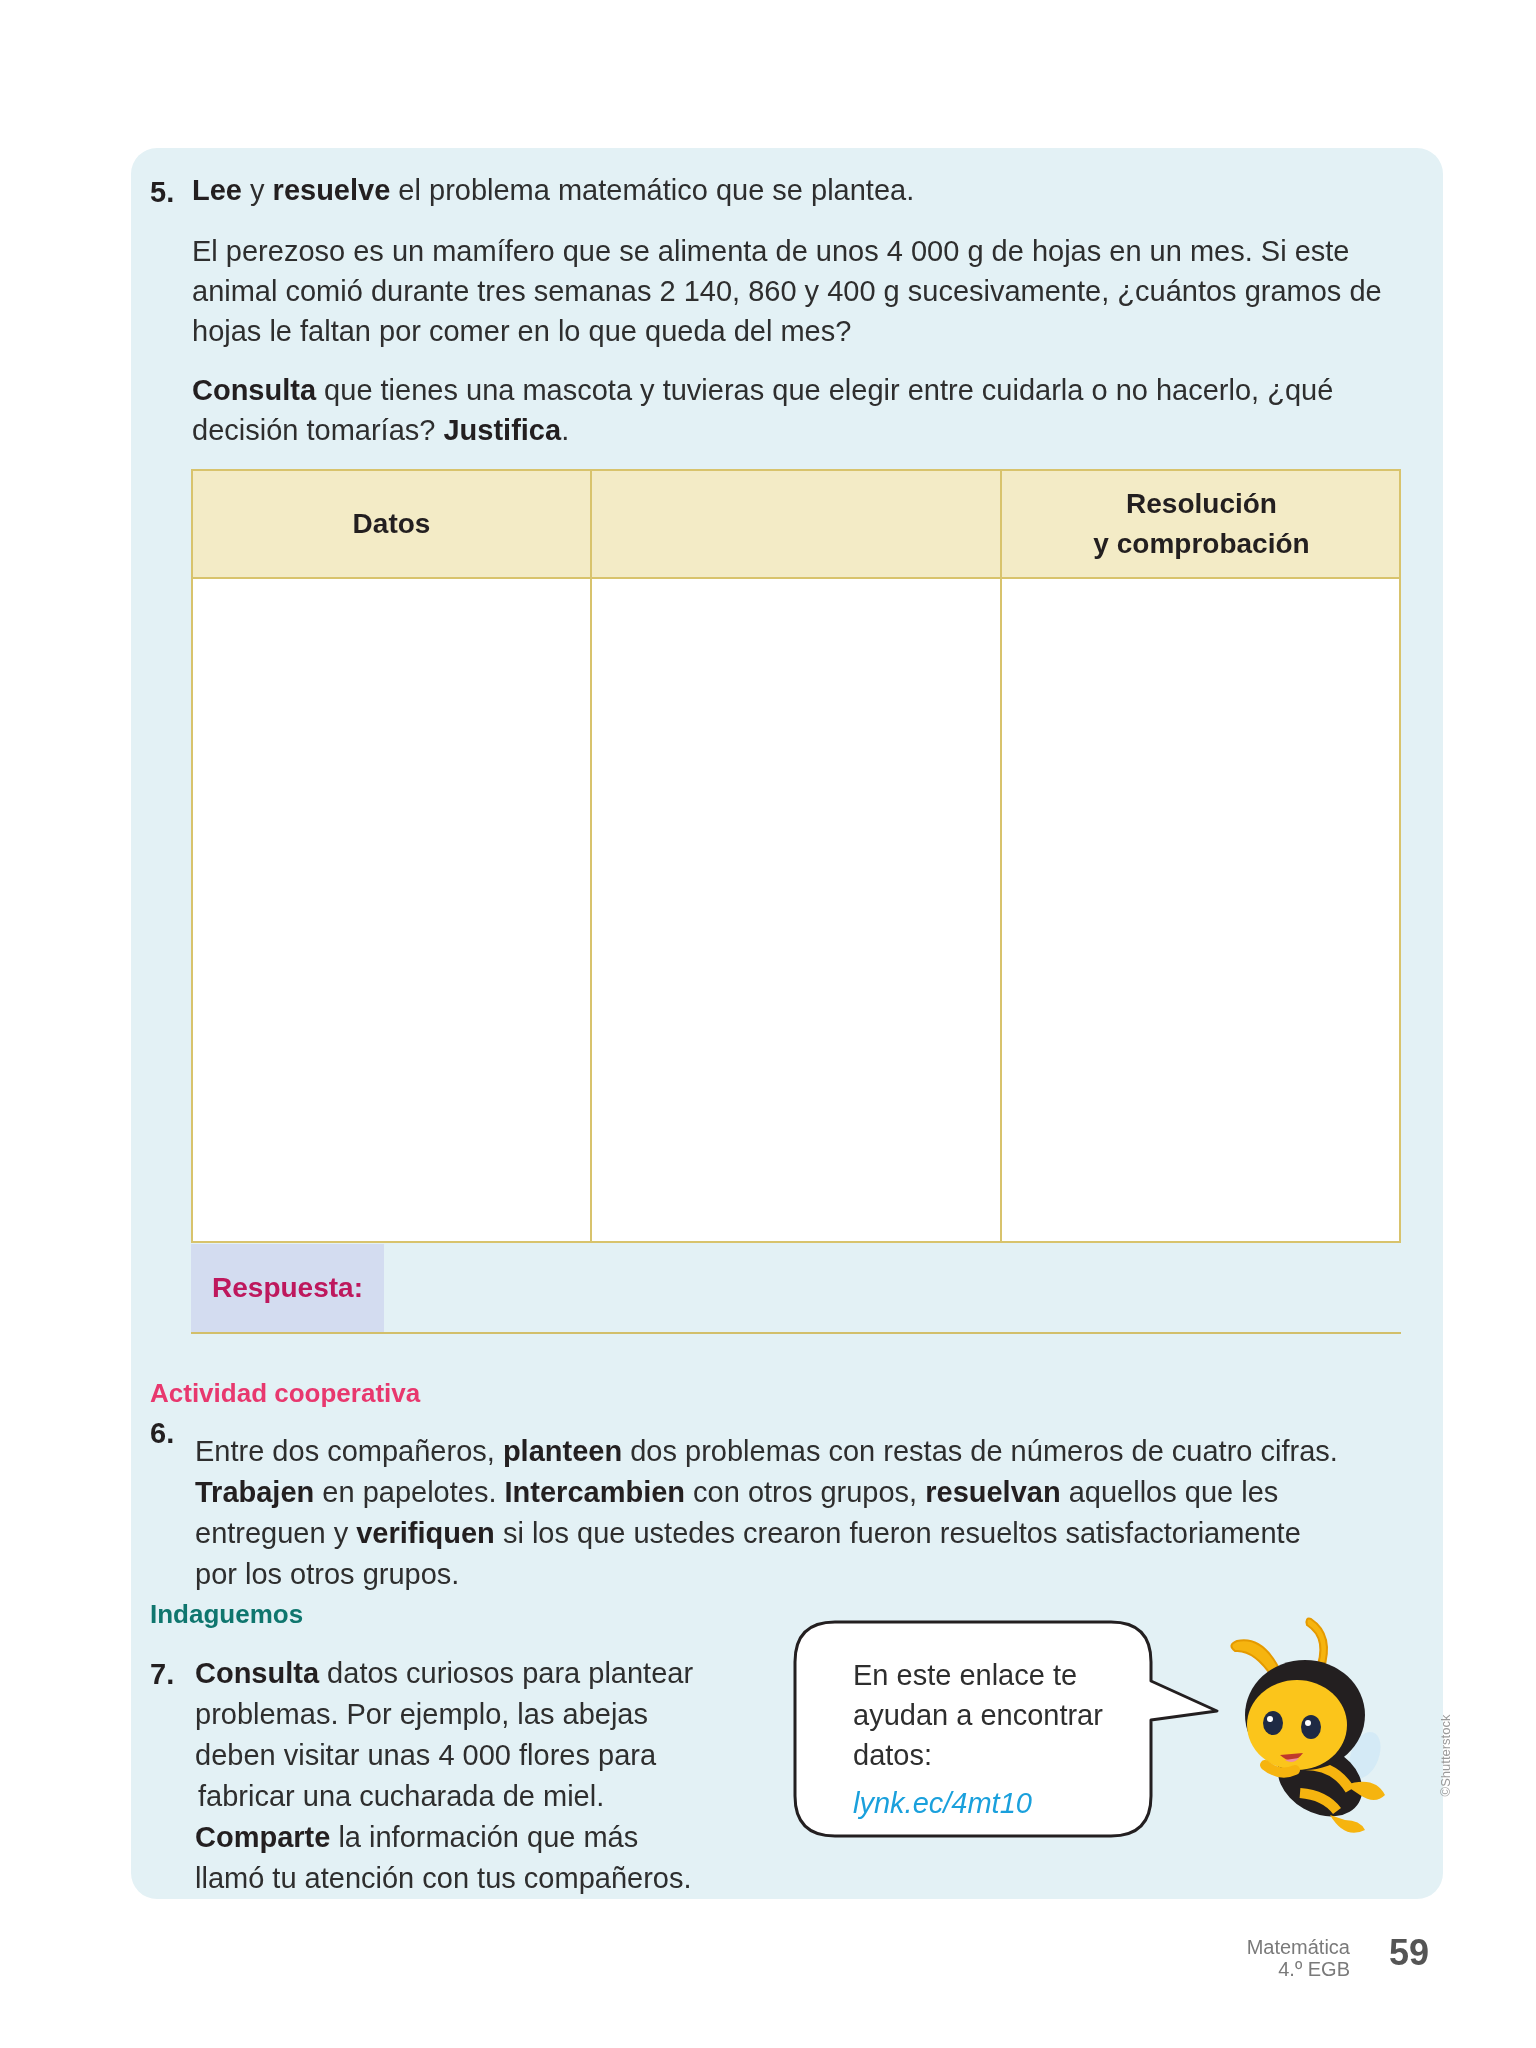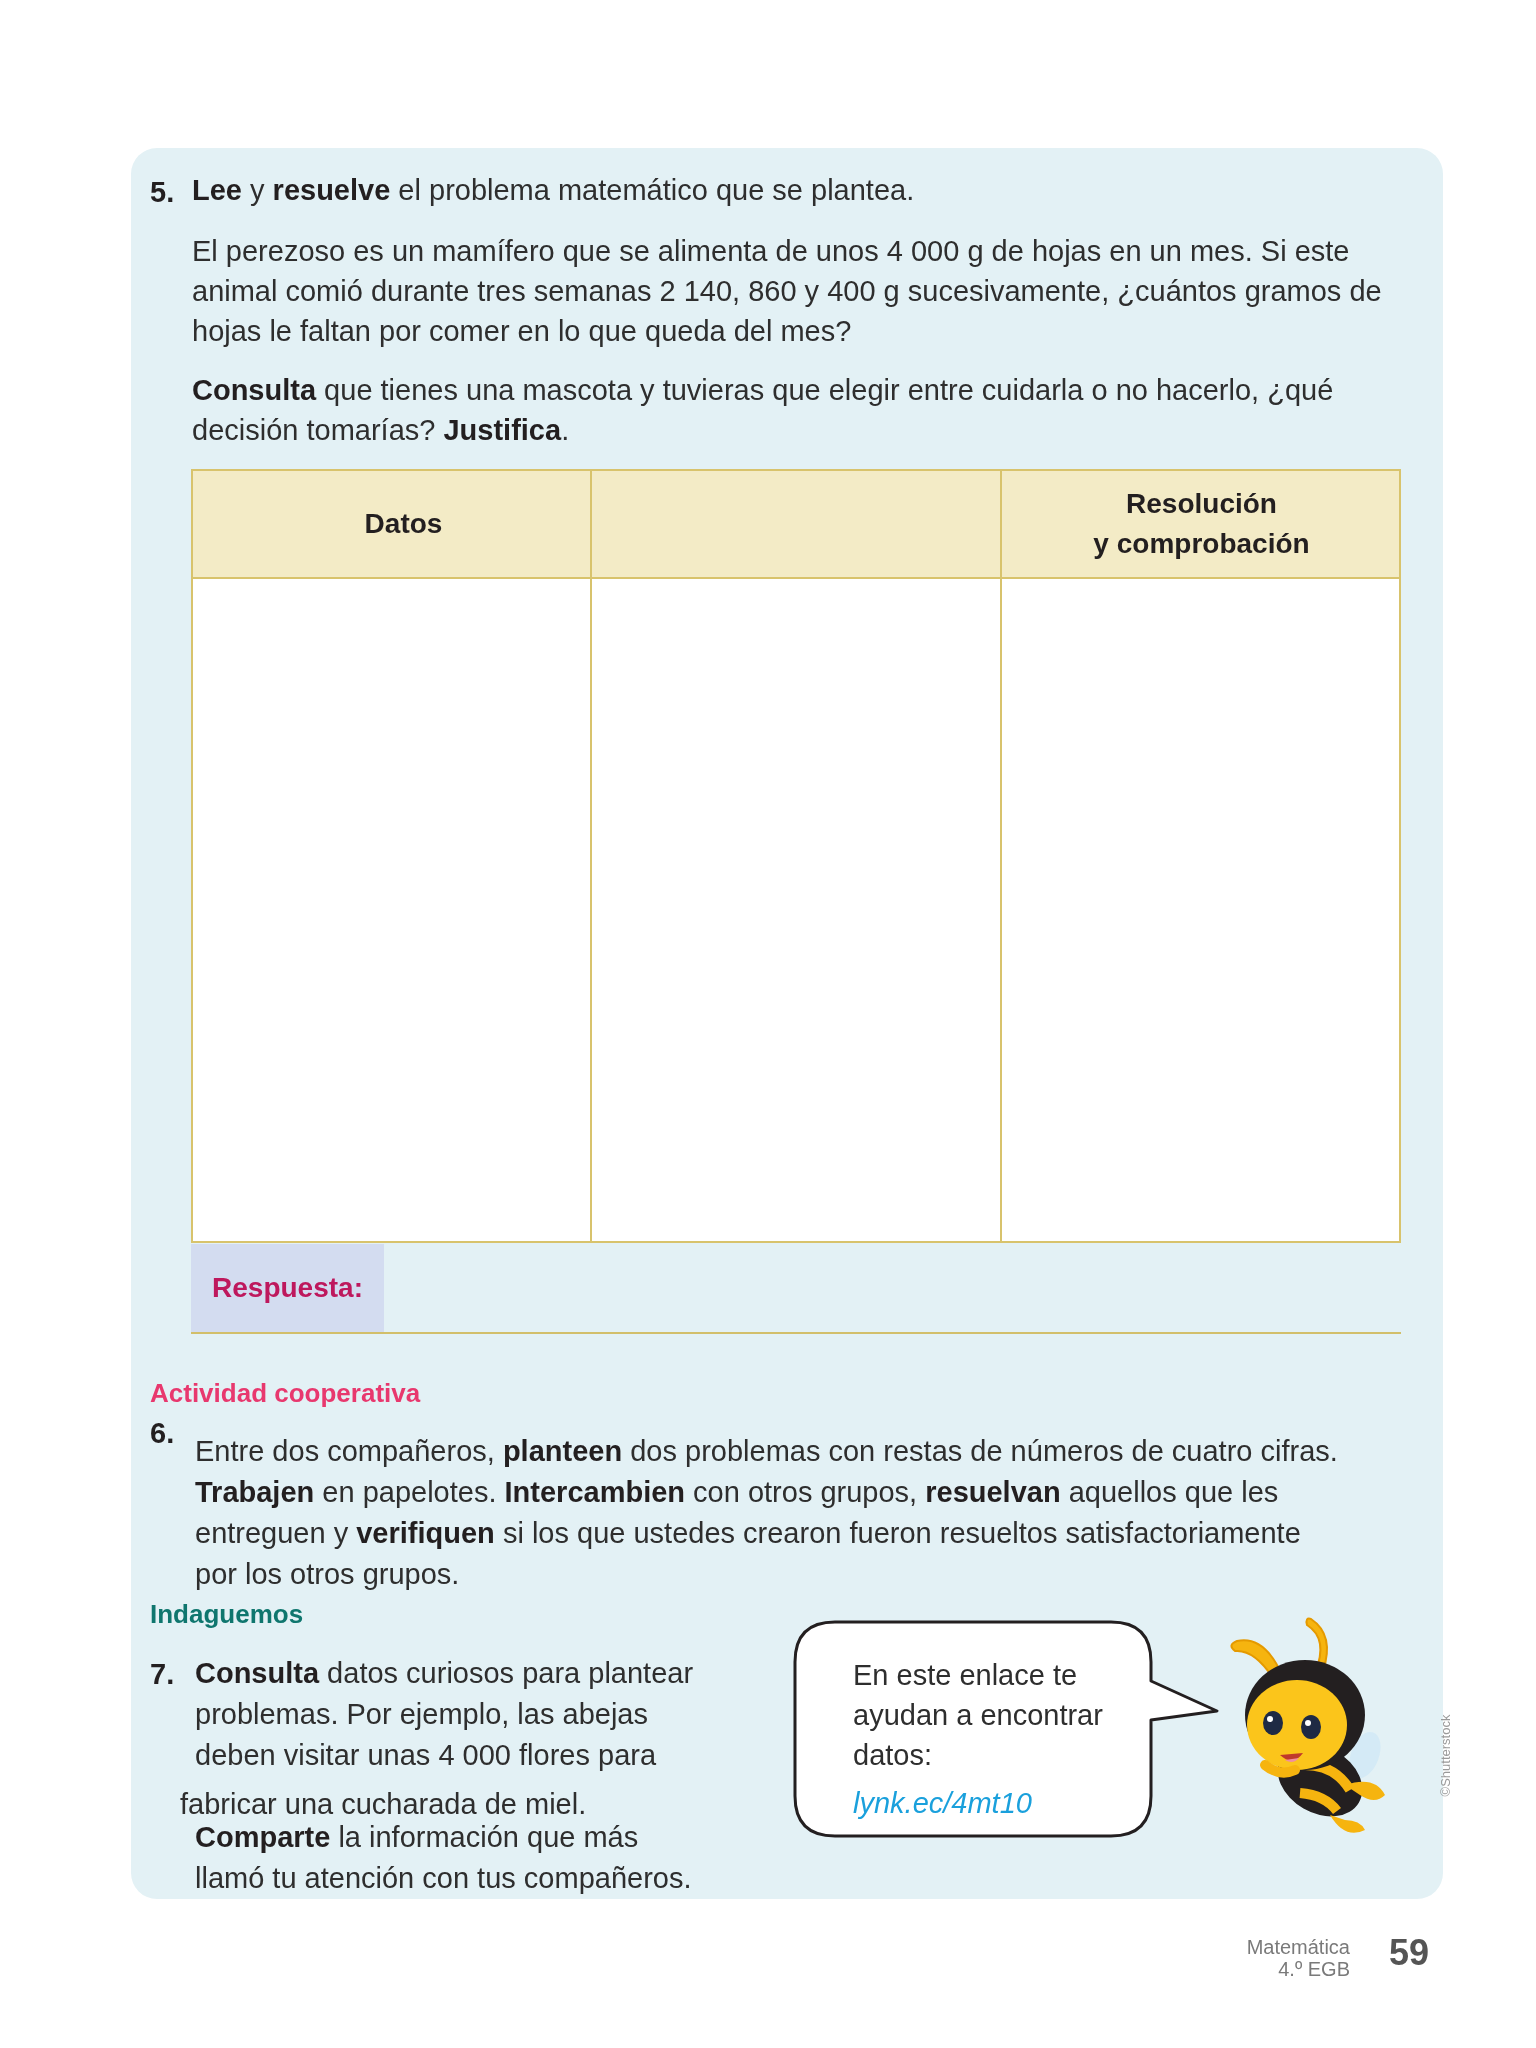--- a/index.html
+++ b/index.html
@@ -47,21 +47,21 @@
 
 <div class="line" style="left:192px;top:370px;">
   <b>Consulta</b><span> que tienes una mascota y tuvieras que elegir entre cuidarla o no hacerlo, ¿qué</span>
 </div>
 <div class="line" style="left:192px;top:410px;">
   <span>decisión tomarías? </span><b>Justifica</b><span>.</span>
 </div>
 
 <div class="table">
   <div class="thead">
-    <div class="th" style="left:0;width:397px;margin-left:12px;">
+    <div class="th" style="left:0;width:397px;">
       <span>Datos</span>
     </div>
     <div class="th" style="left:809px;width:399px;flex-direction:column;">
       <span>Resolución</span>
       <span>y comprobación</span>
     </div>
   </div>
   <div class="vline" style="left:397px;"></div>
   <div class="vline" style="left:807px;"></div>
   <div class="abs" style="left:0;top:108px;width:397px;height:662px;"></div>
@@ -81,21 +81,21 @@
     <div class="line justify" style="left: 195px; top: 1513px; width: 1178px;"><span>entreguen y </span><b>verifiquen</b><span> si los que ustedes crearon fueron resueltos satisfactoriamente</span></div>
     <div class="line" style="left: 195px; top: 1554px; width: 1178px;"><span>por los otros grupos.</span></div>
   </div>
 
 <div class="heading-orange">Indaguemos</div>
 <div class="num" style="left:150px;top:1658px;">7.</div>
 <div id="research-lines">
     <div class="line" style="left: 195px; top: 1653px;"><b>Consulta</b><span> datos curiosos para plantear</span></div>
     <div class="line" style="left: 195px; top: 1694px;"><span>problemas. Por ejemplo, las abejas</span></div>
     <div class="line" style="left: 195px; top: 1735px;"><span>deben visitar unas 4 000 flores para</span></div>
-    <div class="line" style="left: 180px; top: 1776px; margin-top: 8px;"><span>fabricar una cucharada de miel.</span></div>
+    <div class="line" style="left: 198px; top: 1776px;"><span>fabricar una cucharada de miel.</span></div>
     <div class="line" style="left: 195px; top: 1817px;"><b>Comparte</b><span> la información que más</span></div>
     <div class="line" style="left: 195px; top: 1858px;"><span>llamó tu atención con tus compañeros.</span></div>
   </div>
 
 <svg class="bubble" width="1536" height="2048" style="pointer-events:none;">
   <path d="M835,1622 L1111,1622 Q1151,1622 1151,1662 L1151,1681 L1217,1711 L1151,1720 L1151,1796 Q1151,1836 1111,1836 L835,1836 Q795,1836 795,1796 L795,1662 Q795,1622 835,1622 Z" fill="#ffffff" stroke="#231f20" stroke-width="3" stroke-linejoin="round"></path>
 </svg>
 <div class="bubble-text">
   <div>En este enlace te</div>
   <div>ayudan a encontrar</div>

